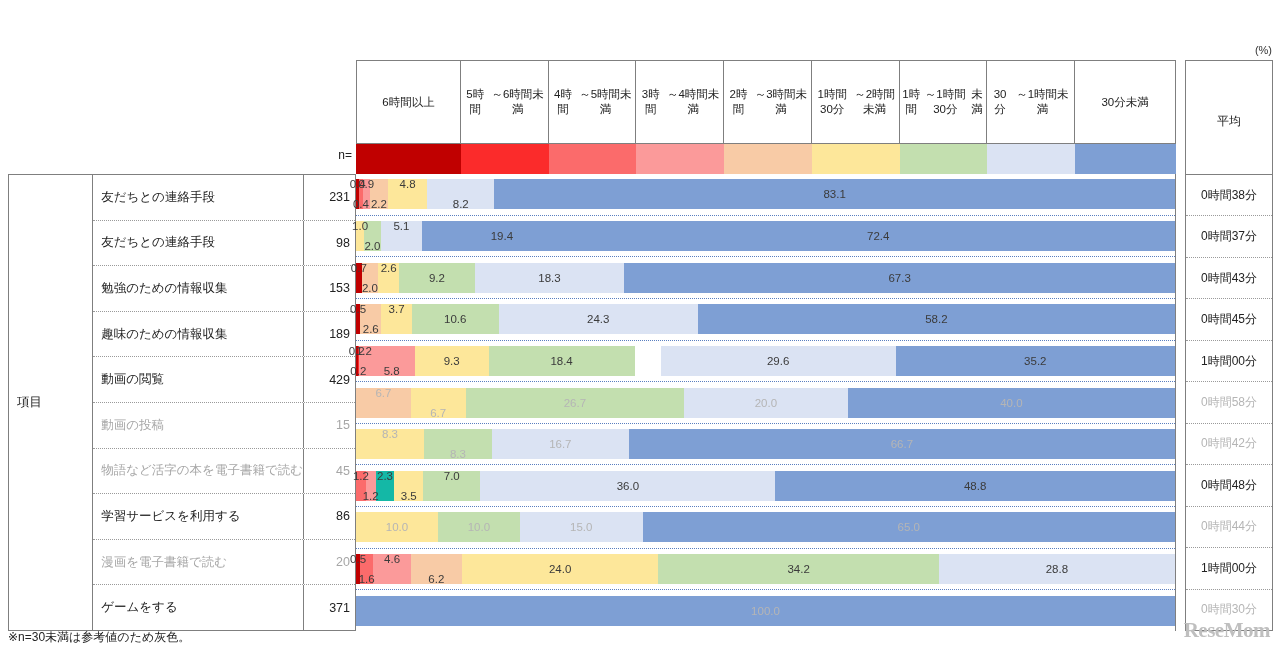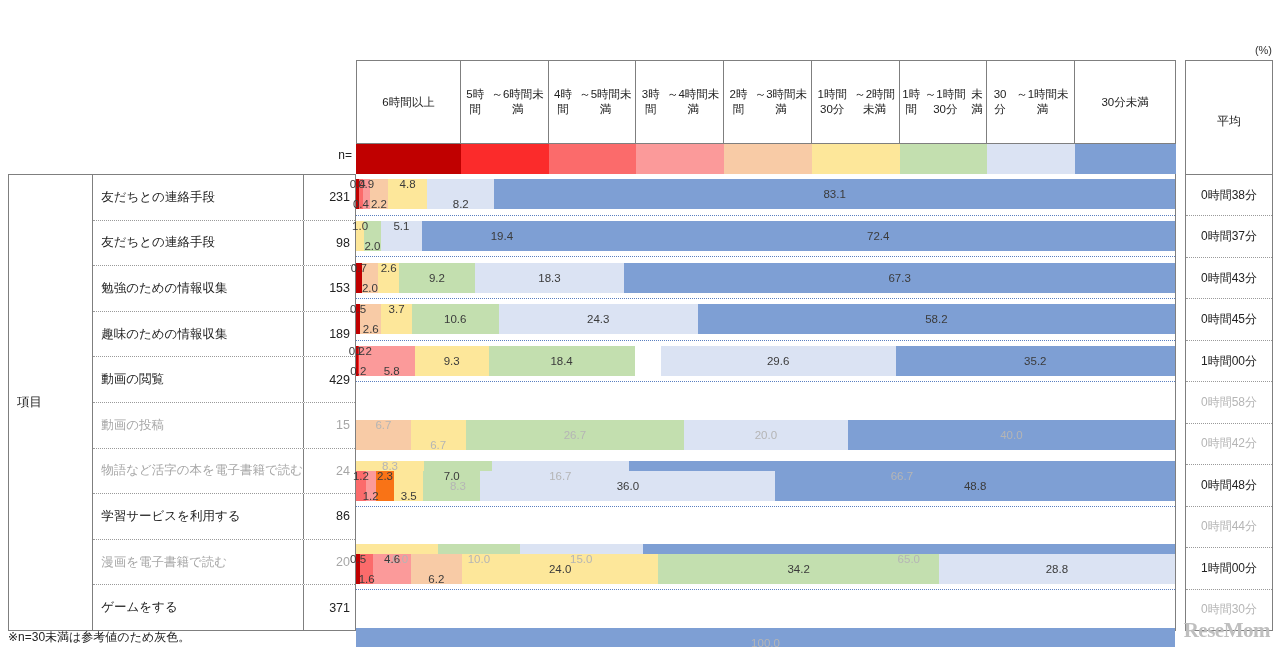--- a/index.html
+++ b/index.html
@@ -115,21 +115,21 @@
     overflow: visible;
   }
   .seg {
     height: 100%;
     display: flex; align-items: center; justify-content: center;
     font-size: 11.5px; color: #3b3b3b;
     position: relative;
     overflow: visible;
     white-space: nowrap;
   }
-  .seg.muted { color: #b5b5b5; margin-top: 32px; }
+  .seg.muted { color: #b5b5b5; }
   .seg .lbl { position: relative; z-index: 3; }
   .seg .lbl.up   { position: absolute; top: -1px;  left: 50%; transform: translateX(-50%); }
   .seg .lbl.down { position: absolute; bottom: -1px; left: 50%; transform: translateX(-50%); }
 
   
   .avg-col {
     position: absolute; left: 1185px; top: 174px;
     width: 88px; height: 457px;
     border: 1px solid #7f7f7f;
     display: flex; flex-direction: column;
@@ -240,21 +240,21 @@
         <div class="left-row">
           <div class="row-label">動画の閲覧</div>
           <div class="row-n">429</div>
         </div>
         <div class="left-row">
           <div class="row-label muted">動画の投稿</div>
           <div class="row-n muted">15</div>
         </div>
         <div class="left-row">
           <div class="row-label muted">物語など活字の本を電子書籍で読む</div>
-          <div class="row-n muted">24</div>
+          <div class="row-n muted">45</div>
         </div>
         <div class="left-row">
           <div class="row-label">学習サービスを利用する</div>
           <div class="row-n">86</div>
         </div>
         <div class="left-row">
           <div class="row-label muted">漫画を電子書籍で読む</div>
           <div class="row-n muted">20</div>
         </div>
         <div class="left-row">
@@ -426,21 +426,21 @@
         </div>
       </div>
       <div class="bar-row">
         <div class="bar-track">
           <div class="seg" style="width: 1.2%; background: rgb(251, 107, 107);">
             <span class="lbl up">1.2</span>
           </div>
           <div class="seg" style="width: 1.2%; background: rgb(251, 154, 154);">
             <span class="lbl down">1.2</span>
           </div>
-          <div class="seg" style="width: 2.3%; background: #f97316;">
+          <div class="seg" style="width: 2.3%; background: #14b8a6;">
             <span class="lbl up">2.3</span>
           </div>
           <div class="seg" style="width: 3.5%; background: rgb(253, 231, 154);">
             <span class="lbl down">3.5</span>
           </div>
           <div class="seg" style="width: 7%; background: rgb(195, 223, 175);">
             <span class="lbl up">7.0</span>
           </div>
           <div class="seg" style="width: 36%; background: rgb(219, 227, 243);">
             <span class="lbl">36.0</span>

